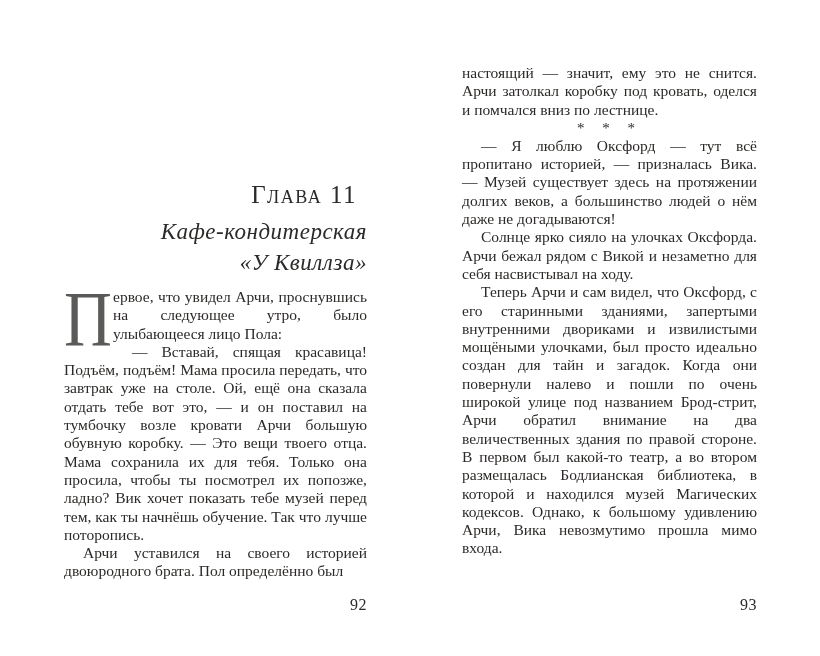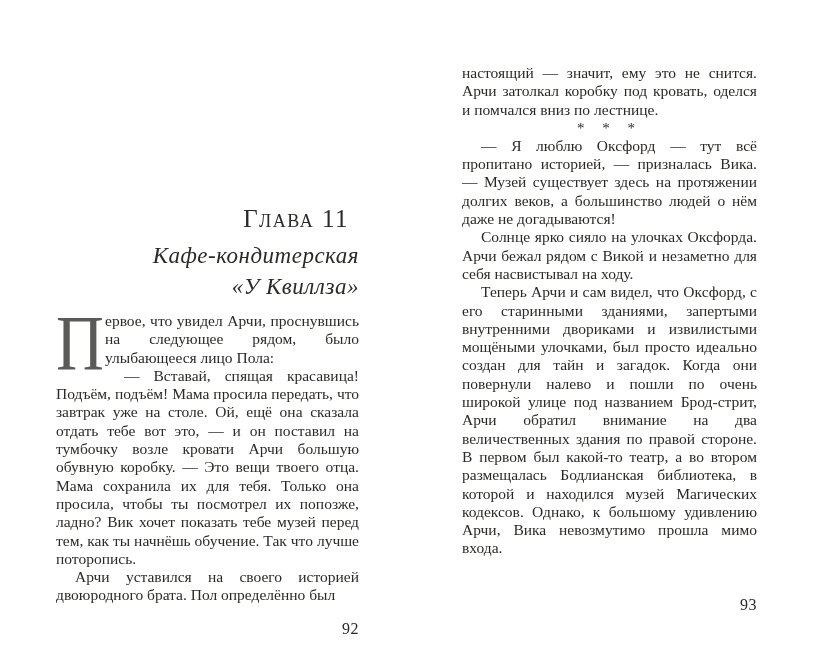--- a/index.html
+++ b/index.html
@@ -14,21 +14,21 @@
     background: var(--bg, #ffffff);
     overflow: hidden;
     font-family: "Liberation Serif", serif;
     color: var(--text, #2c2a28);
   }
   .page {
     position: absolute;
     top: 0;
     height: 516px;
   }
-  .page-left  { left: 56px;  width: 303px; margin-top: 24px; }
+  .page-left  { left: 64px;  width: 303px; }
   .page-right { left: 462px; width: 295px; }
 
   .chapter-head {
     position: absolute;
     top: 181px;
     left: 0;
     width: 100%;
     text-align: right;
   }
   .chapter-label {
@@ -101,21 +101,21 @@
 
     <div class="chapter-head">
       <div class="chapter-label">Глава 11</div>
       <div class="chapter-title">
         <div>Кафе-кондитерская</div>
         <div>«У Квиллза»</div>
       </div>
     </div>
 
     <div class="body-text">
-      <p><span class="drop-cap">П</span><span>ервое, что увидел Арчи, проснувшись на следующее рядом, было улыбающееся лицо Пола:</span></p>
+      <p><span class="drop-cap">П</span><span>ервое, что увидел Арчи, проснувшись на следующее утро, было улыбающееся лицо Пола:</span></p>
       <p class="indent">— Вставай, спящая красавица! Подъём, подъём! Мама просила передать, что завтрак уже на столе. Ой, ещё она сказала отдать тебе вот это, — и он поставил на тумбочку возле кровати Арчи большую обувную коробку. — Это вещи твоего отца. Мама сохранила их для тебя. Только она просила, чтобы ты посмотрел их попозже, ладно? Вик хочет показать тебе музей перед тем, как ты начнёшь обучение. Так что лучше поторопись.</p>
       <p class="indent">Арчи уставился на своего историей двоюродного брата. Пол определённо был</p>
     </div>
 
     <div class="page-number">92</div>
   </div>
 
   <div class="page page-right">
 
     <div class="body-text">

